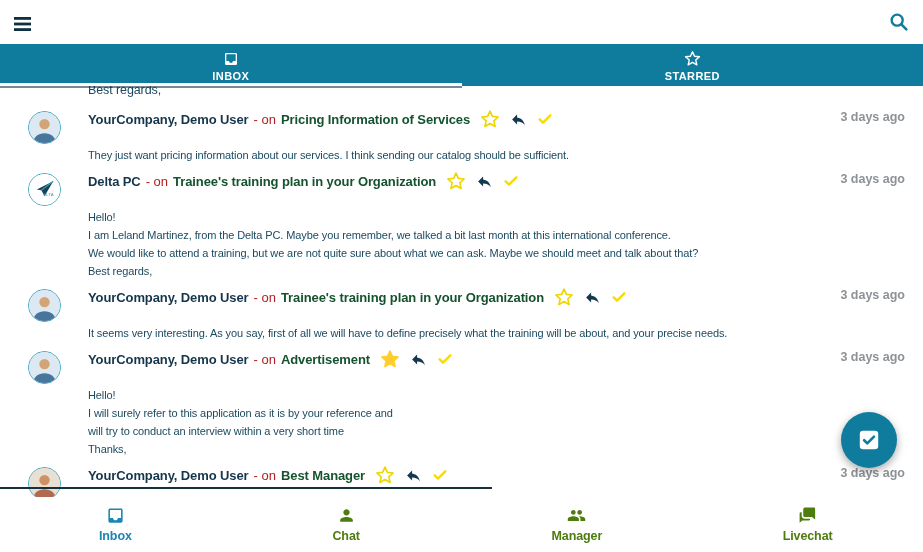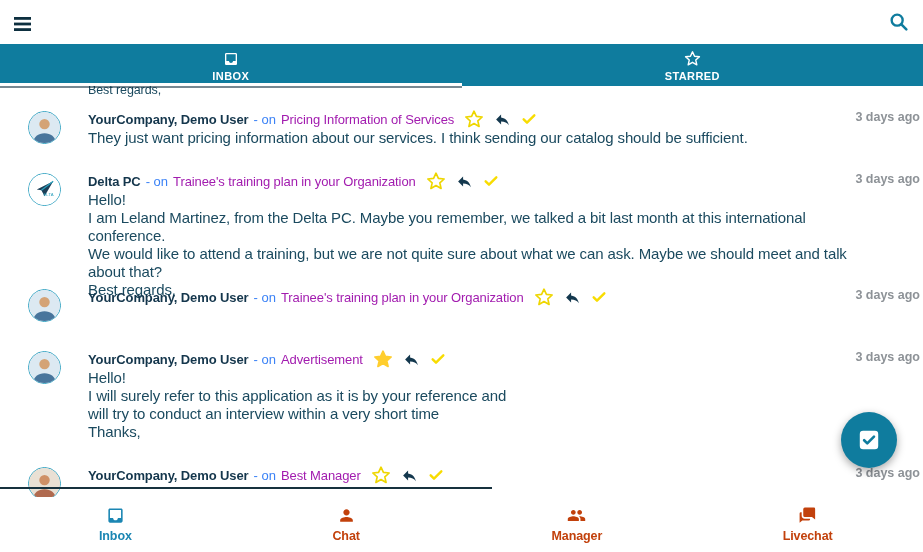--- a/index.html
+++ b/index.html
@@ -19,37 +19,37 @@
   .tab-label { font-size:11px; font-weight:bold; letter-spacing:.4px; margin-top:3px; }
   .tab-indicator { position:absolute; bottom:0; left:0; width:50%; height:3px; background:#ffffff; box-shadow:0 2px 0 rgba(10,40,56,.55); }
   
   .list { position:absolute; top:86px; left:0; width:100%; bottom:0;padding-left:48px; }
   .tail-line { position:absolute; top:-3px; left:88px; font-size:12.5px; color:#1b4a5f; letter-spacing:-.1px; }
   .msg { position:absolute; left:0; width:100%; }
   .avatar { position:absolute; left:28px; top:2px; width:33px; height:33px; border-radius:50%; border:1px solid #2b9fbf; overflow:hidden; background:#fff; }
   .avatar svg { display:block; width:100%; height:100%; }
   .msg-header { display:flex; align-items:center; margin-left:88px; margin-right:110px; height:20px; font-size:13px; white-space:nowrap;text-align:right; }
   .sender { font-weight:bold; color:#14364c; letter-spacing:-.1px; }
-  .on-sep { color:#3b82f6; margin:0 5px; }
-  .subject { color:#a21caf; cursor:pointer; letter-spacing:-.1px; }
+  .on-sep { color:#b91c1c; margin:0 5px; }
+  .subject { color:#14532d; cursor:pointer; letter-spacing:-.1px;font-weight:bold; }
   .h-icon { margin-left:10px; cursor:pointer; display:flex; align-items:center; }
   .star-svg polygon { fill:none; stroke:#eed600; stroke-width:2; stroke-linejoin:round; }
   .star-btn.filled .star-svg polygon { fill:#ffce2e; stroke:#ffce2e; }
-  .time { position:absolute; top:1px; right:3px; font-size:12.5px; font-weight:bold; color:#8d9297; }
-  .msg-body { margin-left:88px; margin-right:70px; font-size:15px; line-height:18px;
+  .time { position:absolute; top:1px; right:18px; font-size:12.5px; font-weight:bold; color:#8d9297; }
+  .msg-body { margin-left:88px; margin-top:17px; margin-right:70px; font-size:11px; line-height:18px;
               color:#1b4a5f; white-space:pre-line; letter-spacing:-.1px; }
   .row-divider { position:absolute; top:401px; left:0; width:492px; height:2px; background:#16313e; }
   
   .fab { position:absolute; left:841px; top:412px; width:56px; height:56px; border-radius:50%;
          background:#0f7c9e; display:flex; align-items:center; justify-content:center;
          box-shadow:0 3px 8px rgba(0,0,0,.35); cursor:pointer; z-index:6; }
   
   .bottomnav { position:absolute; top:497px; left:0; width:100%; height:55px; background:#ffffff; display:flex; z-index:5; }
   .nav-item { flex:1; display:flex; flex-direction:column; align-items:center; justify-content:center; gap:4px;
-              color:#c2410c; cursor:pointer; }
+              color:#4d7c0f; cursor:pointer; }
   .nav-item.active { color:#1b86b3; }
   .nav-label { font-size:12.5px; font-weight:600; letter-spacing:-.1px; }
   .nav-item svg { fill:currentColor; }
 </style>
 </head>
 <body>
 
 <div class="page">
 
   <div class="topbar">
@@ -178,20 +178,21 @@
               <path d="M10 9V5l-7 7 7 7v-4.1c5 0 8.5 1.6 11 5.1-1-5-4-10-11-11z"></path>
             </svg>
         </span>
         <span class="h-icon">
           <svg width="16" height="16" viewBox="0 0 24 24">
               <path d="M4 12.5 L9 17.5 L20 6.5" fill="none" stroke="#f8dc00" stroke-width="3.6" stroke-linecap="round" stroke-linejoin="round"></path>
             </svg>
         </span>
       </div>
       <span class="time">3 days ago</span>
+      <div class="msg-body">It seems very interesting. As you say, first of all we will have to define precisely what the training will be about, and your precise needs.</div>
     </div>
 
     <div class="msg" style="top:263px;">
       <div class="avatar">
         <svg viewBox="0 0 32 32">
           <rect width="32" height="32" fill="#dce9f2"></rect>
             <circle cx="16" cy="12.5" r="5.4" fill="#d4a376"></circle>
           <path d="M4.5 32c0-6.4 5.1-10 11.5-10s11.5 3.6 11.5 10z" fill="#48759c"></path>
         </svg>
       </div>

